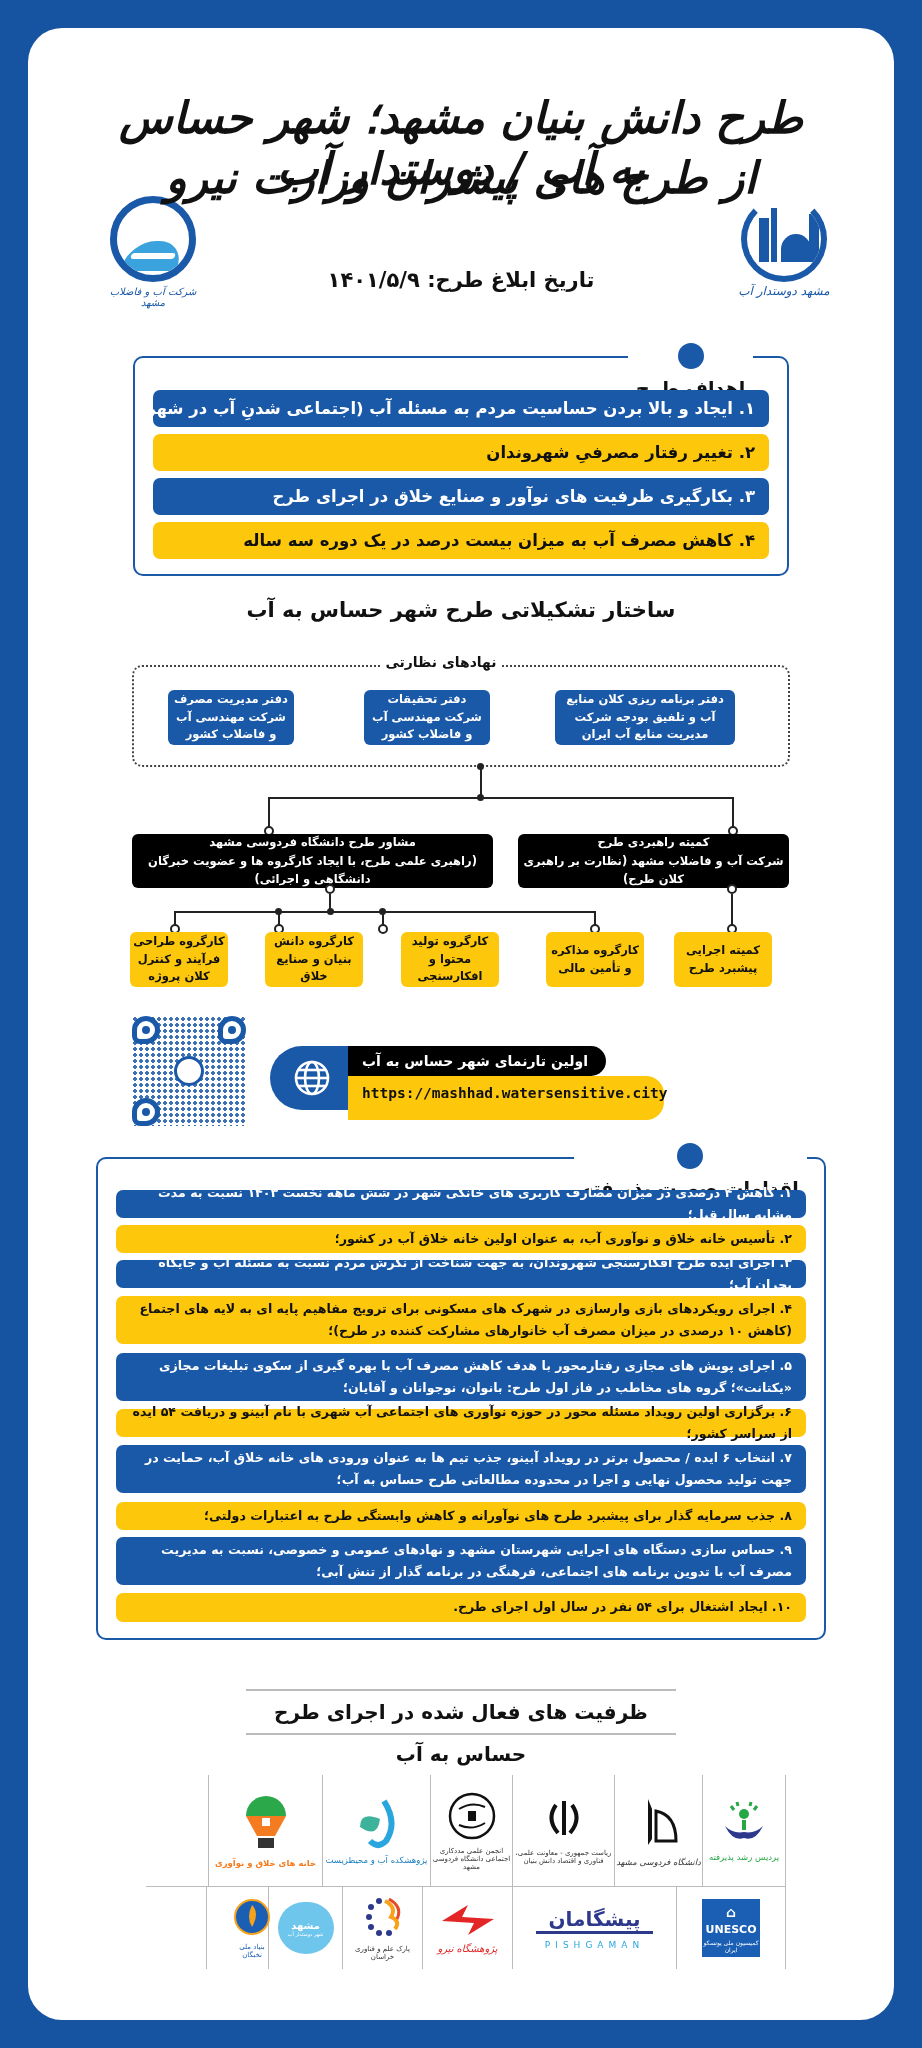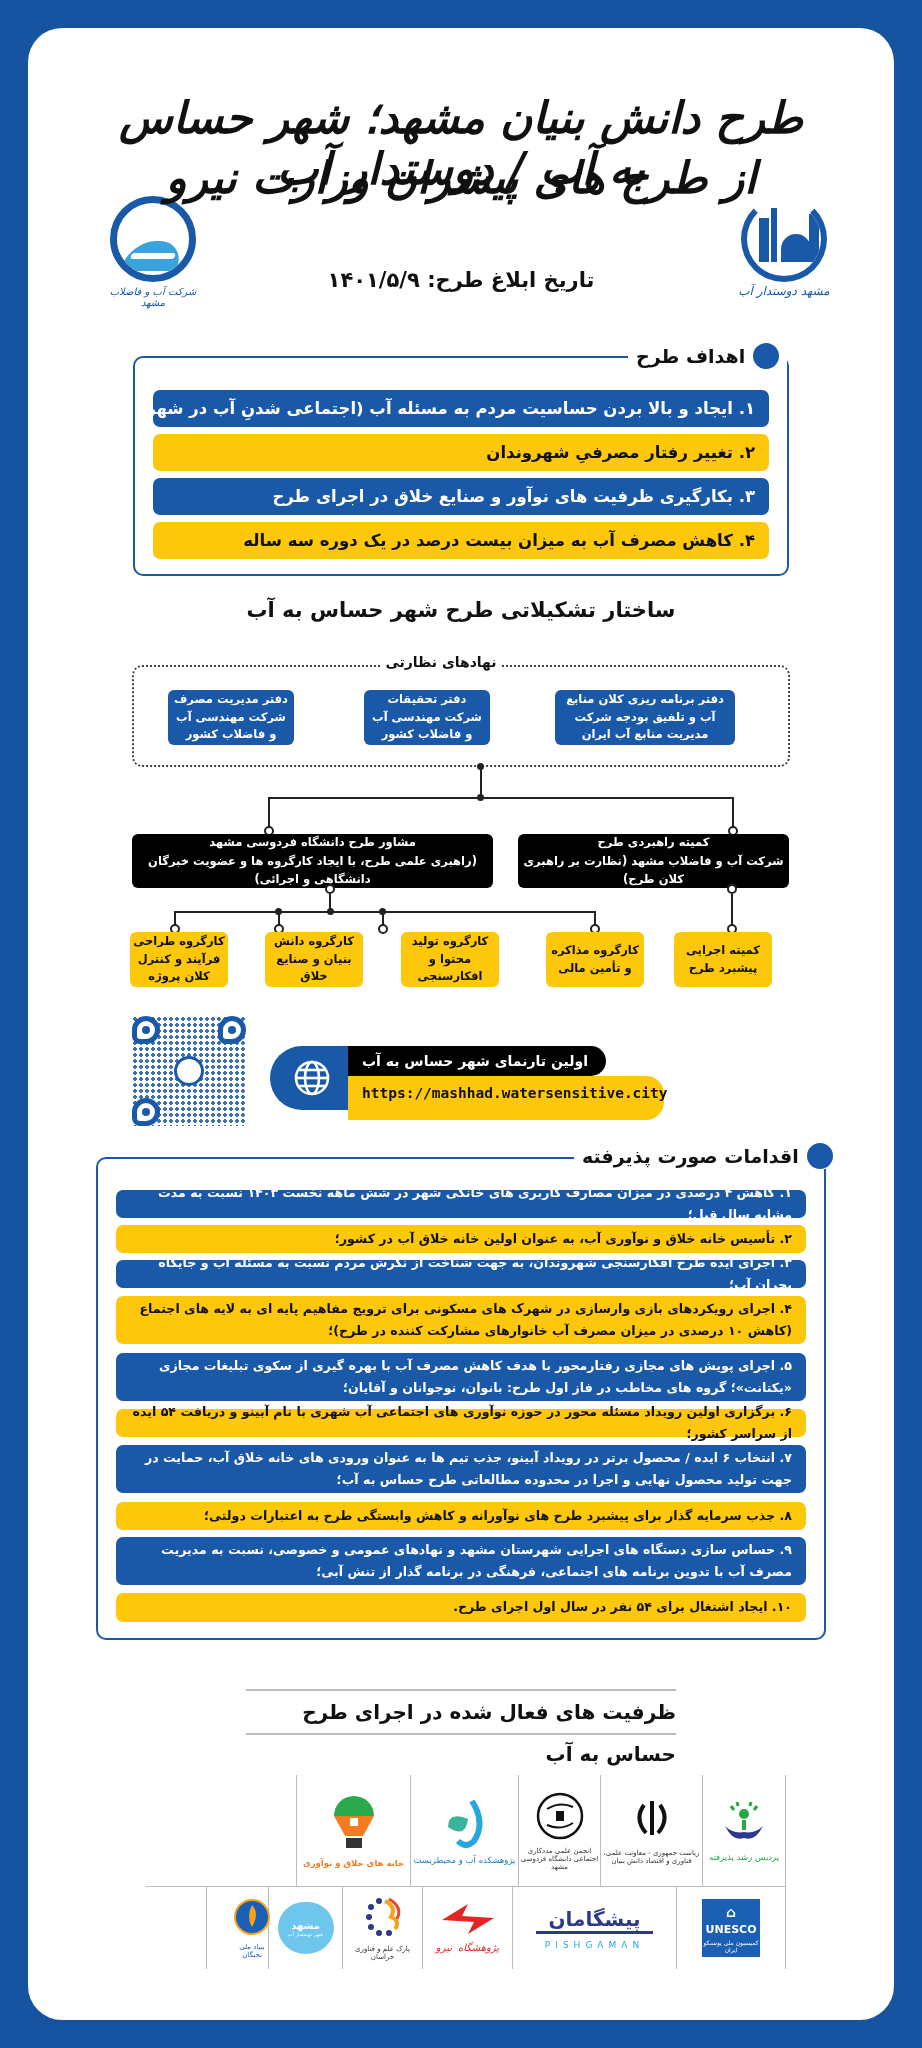--- a/index.html
+++ b/index.html
@@ -18,21 +18,21 @@
   .logo-left .wave { position: absolute; left: 8px; top: 38px; width: 56px; height: 30px; background: #3aa3dd; border-radius: 40px 40px 6px 6px; transform: skewX(-18deg); }
   .logo-left .wave2 { position: absolute; left: 14px; top: 50px; width: 44px; height: 6px; background: #fff; border-radius: 4px; transform: skewX(-18deg); }
   .logo-left .cap { font-family: "DejaVu Serif", serif; font-style: italic; font-size: 10px; color: #1a58a8; text-align: center; margin-top: 4px; direction: rtl; }
   .logo-right { position: absolute; left: 736px; top: 196px; width: 96px; }
   .logo-right .circ { width: 86px; height: 86px; border-radius: 50%; border: 6px solid #1a58a8; margin: 0 auto; position: relative; overflow: hidden; background: #fff; border-top-color: transparent; }
   .logo-right .bld { position: absolute; bottom: 14px; background: #1a58a8; }
   .logo-right .cap { font-family: "DejaVu Serif", serif; font-style: italic; font-size: 12px; color: #1a58a8; text-align: center; margin-top: 2px; direction: rtl; }
 
   
   .goals-box { position: absolute; left: 133px; top: 356px; width: 656px; height: 220px; border: 2.5px solid #1a58a8; border-radius: 10px; }
-  .section-head { position: absolute; display: flex; align-items: center; gap: 8px; background: #fff; padding: 0 8px; direction: rtl; }
+  .section-head { position: absolute; display: flex; align-items: center; gap: 8px; background: #fff; padding: 0 8px; direction: rtl; flex-direction: column; }
   .section-head .dot { width: 26px; height: 26px; border-radius: 50%; background: #1a58a8; }
   .section-head .txt { font-weight: bold; font-size: 19px; color: #111; }
   .goal-bar { position: absolute; left: 153px; width: 616px; height: 37px; border-radius: 7px; direction: rtl; padding: 0 14px; font-weight: bold; font-size: 16.5px; line-height: 37px; white-space: nowrap; overflow: hidden; }
   .blue { background: #1a58a8; color: #fff; }
   .yellow { background: #fdc70c; color: #111; }
 
   
   .h2 { position: absolute; left: 100px; width: 722px; text-align: center; font-weight: bold; font-size: 21px; color: #111; direction: rtl; }
   .sup-box { position: absolute; left: 132px; top: 665px; width: 658px; height: 102px; border: 2px dotted #444; border-radius: 10px; }
   .sup-label { position: absolute; left: 380px; top: 654px; width: 122px; text-align: center; background: #fff; font-weight: bold; font-size: 14px; color: #111; direction: rtl; }
@@ -53,21 +53,21 @@
   .qr .mid { position: absolute; left: 42px; top: 40px; width: 30px; height: 30px; border-radius: 50%; background: #fff; border: 3px solid #1a58a8; }
   .web-circle { position: absolute; left: 270px; top: 1046px; width: 84px; height: 64px; background: #1a58a8; border-radius: 32px 0 0 32px; display: flex; align-items: center; justify-content: center; }
   .web-black { position: absolute; left: 348px; top: 1046px; width: 258px; height: 30px; background: #000; color: #fff; border-radius: 0 16px 16px 0; font-weight: bold; font-size: 14px; line-height: 30px; direction: rtl; padding-right: 18px; text-align: right; }
   .web-yellow { position: absolute; left: 348px; top: 1076px; width: 316px; height: 44px; background: #fdc70c; color: #111; border-radius: 0 18px 18px 0; font-family: "DejaVu Sans Mono", monospace; font-weight: bold; font-size: 14.5px; line-height: 34px; padding-left: 14px; }
 
   
   .actions-box { position: absolute; left: 96px; top: 1157px; width: 730px; height: 483px; border: 2.5px solid #1a58a8; border-radius: 10px; }
   .act-bar { position: absolute; left: 116px; width: 690px; border-radius: 7px; direction: rtl; padding: 0 14px; font-weight: bold; font-size: 12.6px; display: flex; align-items: center; line-height: 1.75; }
 
   
-  .partners-title { position: absolute; left: 246px; top: 1689px; width: 430px; height: 46px; border-top: 2px solid #bbb; border-bottom: 2px solid #bbb; font-weight: bold; font-size: 20px; line-height: 42px; direction: rtl; color: #111; }
+  .partners-title { position: absolute; left: 246px; top: 1689px; width: 430px; height: 46px; border-top: 2px solid #bbb; border-bottom: 2px solid #bbb; text-align: center; font-weight: bold; font-size: 20px; line-height: 42px; direction: rtl; color: #111; }
   .logos { position: absolute; left: 146px; top: 1775px; width: 640px; }
   .logo-row { display: flex; direction: rtl; border-bottom: 1px solid #bbb; }
   .logo-cell { border-left: 1px solid #bbb; display: flex; flex-direction: column; align-items: center; justify-content: center; font-size: 8.5px; text-align: center; direction: rtl; color: #333; gap: 6px; }
   .logo-row .logo-cell:first-child { border-right: 1px solid #bbb; }
 </style>
 </head>
 <body>
 
 <div class="card"></div>
 
@@ -191,20 +191,27 @@
   <div class="logo-row" style="height:112px;">
     <div class="logo-cell" style="width:84px;">
       <svg width="46" height="46" viewBox="0 0 46 46">
           <circle cx="23" cy="14" r="5" fill="#28a745"></circle>
           <path d="M23 20 L23 30" stroke="#28a745" stroke-width="4"></path>
           <path d="M4 26 Q12 42 23 38 Q34 42 42 26 Q34 34 23 32 Q12 34 4 26Z" fill="#2d3a8c"></path>
           <path d="M10 6l3 4M36 6l-3 4M16 2l1 4M30 2l-1 4" stroke="#28a745" stroke-width="3"></path>
         </svg>
       <span style="color:#28a745;">پردیس رشد پذیرفته</span>
     </div>
+    <div class="logo-cell" style="width:88px;">
+      <svg width="46" height="56" viewBox="0 0 46 56">
+          <path d="M12 4 L16 14 L16 44 L12 50Z" fill="#111"></path>
+          <path d="M20 16 Q40 20 40 46 L20 46Z" fill="none" stroke="#111" stroke-width="3"></path>
+        </svg>
+      <span style="font-family:'DejaVu Serif',serif;font-style:italic;">دانشگاه فردوسی مشهد</span>
+    </div>
     <div class="logo-cell" style="width:102px;">
       <svg width="40" height="46" viewBox="0 0 40 46">
           <path d="M20 4 L20 38" stroke="#111" stroke-width="4"></path>
           <path d="M12 8 Q2 22 14 36" fill="none" stroke="#111" stroke-width="4"></path>
           <path d="M28 8 Q38 22 26 36" fill="none" stroke="#111" stroke-width="4"></path>
         </svg>
       <span style="font-size:7px;">ریاست جمهوری - معاونت علمی، فناوری و اقتصاد دانش بنیان</span>
     </div>
     <div class="logo-cell" style="width:82px;">
       <svg width="50" height="50" viewBox="0 0 50 50">
@@ -240,21 +247,21 @@
       </div>
     </div>
     <div class="logo-cell" style="width:164px;">
       <span style="color:#2d3a8c;font-weight:bold;font-size:20px;border-bottom:3px solid #2d3a8c;padding:0 12px;">پیشگامان</span>
       <span style="color:#2aa6df;letter-spacing:5px;font-size:9px;direction:ltr;">PISHGAMAN</span>
     </div>
     <div class="logo-cell" style="width:90px;">
       <svg width="56" height="34" viewBox="0 0 56 34">
           <path d="M2 18 L28 2 L22 14 L54 16 L28 32 L34 20Z" fill="#e32526"></path>
         </svg>
-      <span style="color:#e32526;font-family:Liberation Mono, monospace;font-style:italic;font-size:10px;">پژوهشگاه نیرو</span>
+      <span style="color:#e32526;font-family:Liberation Sans, sans-serif;font-style:italic;font-size:10px;">پژوهشگاه نیرو</span>
     </div>
     <div class="logo-cell" style="width:80px;">
       <svg width="44" height="44" viewBox="0 0 44 44">
           <g fill="#2d3a8c">
             <circle cx="8" cy="22" r="3"></circle>
             <circle cx="10" cy="32" r="3"></circle>
             <circle cx="18" cy="38" r="3"></circle>
             <circle cx="28" cy="38" r="3"></circle>
             <circle cx="10" cy="12" r="3"></circle>
             <circle cx="18" cy="6" r="3"></circle>

